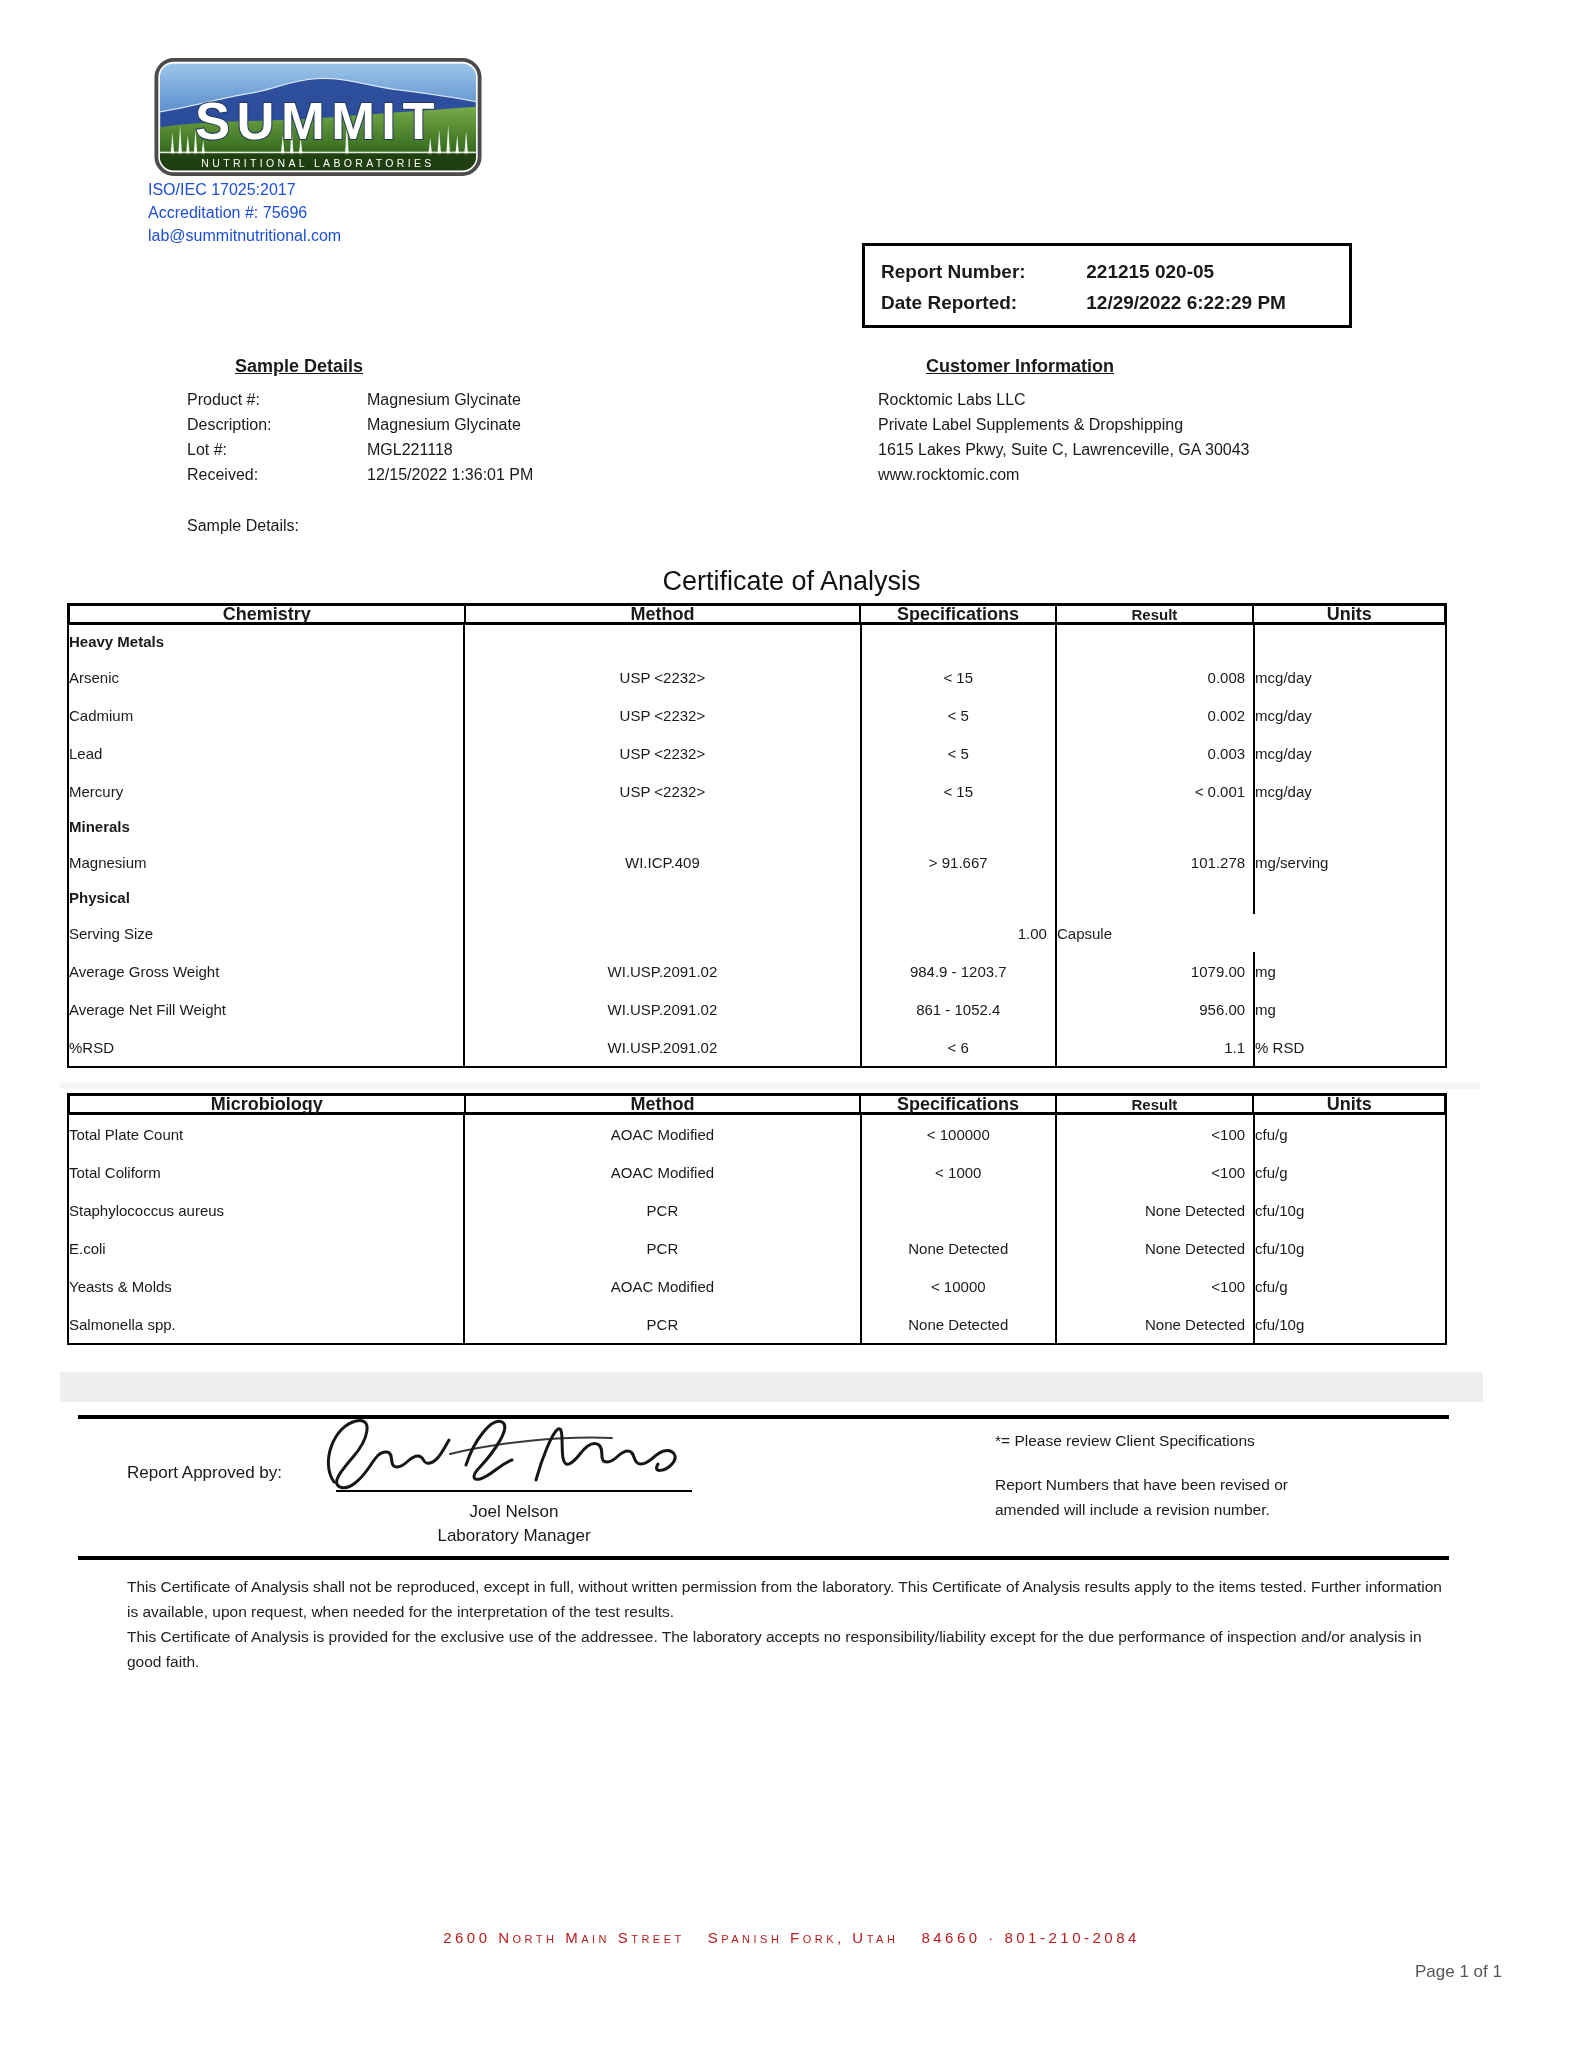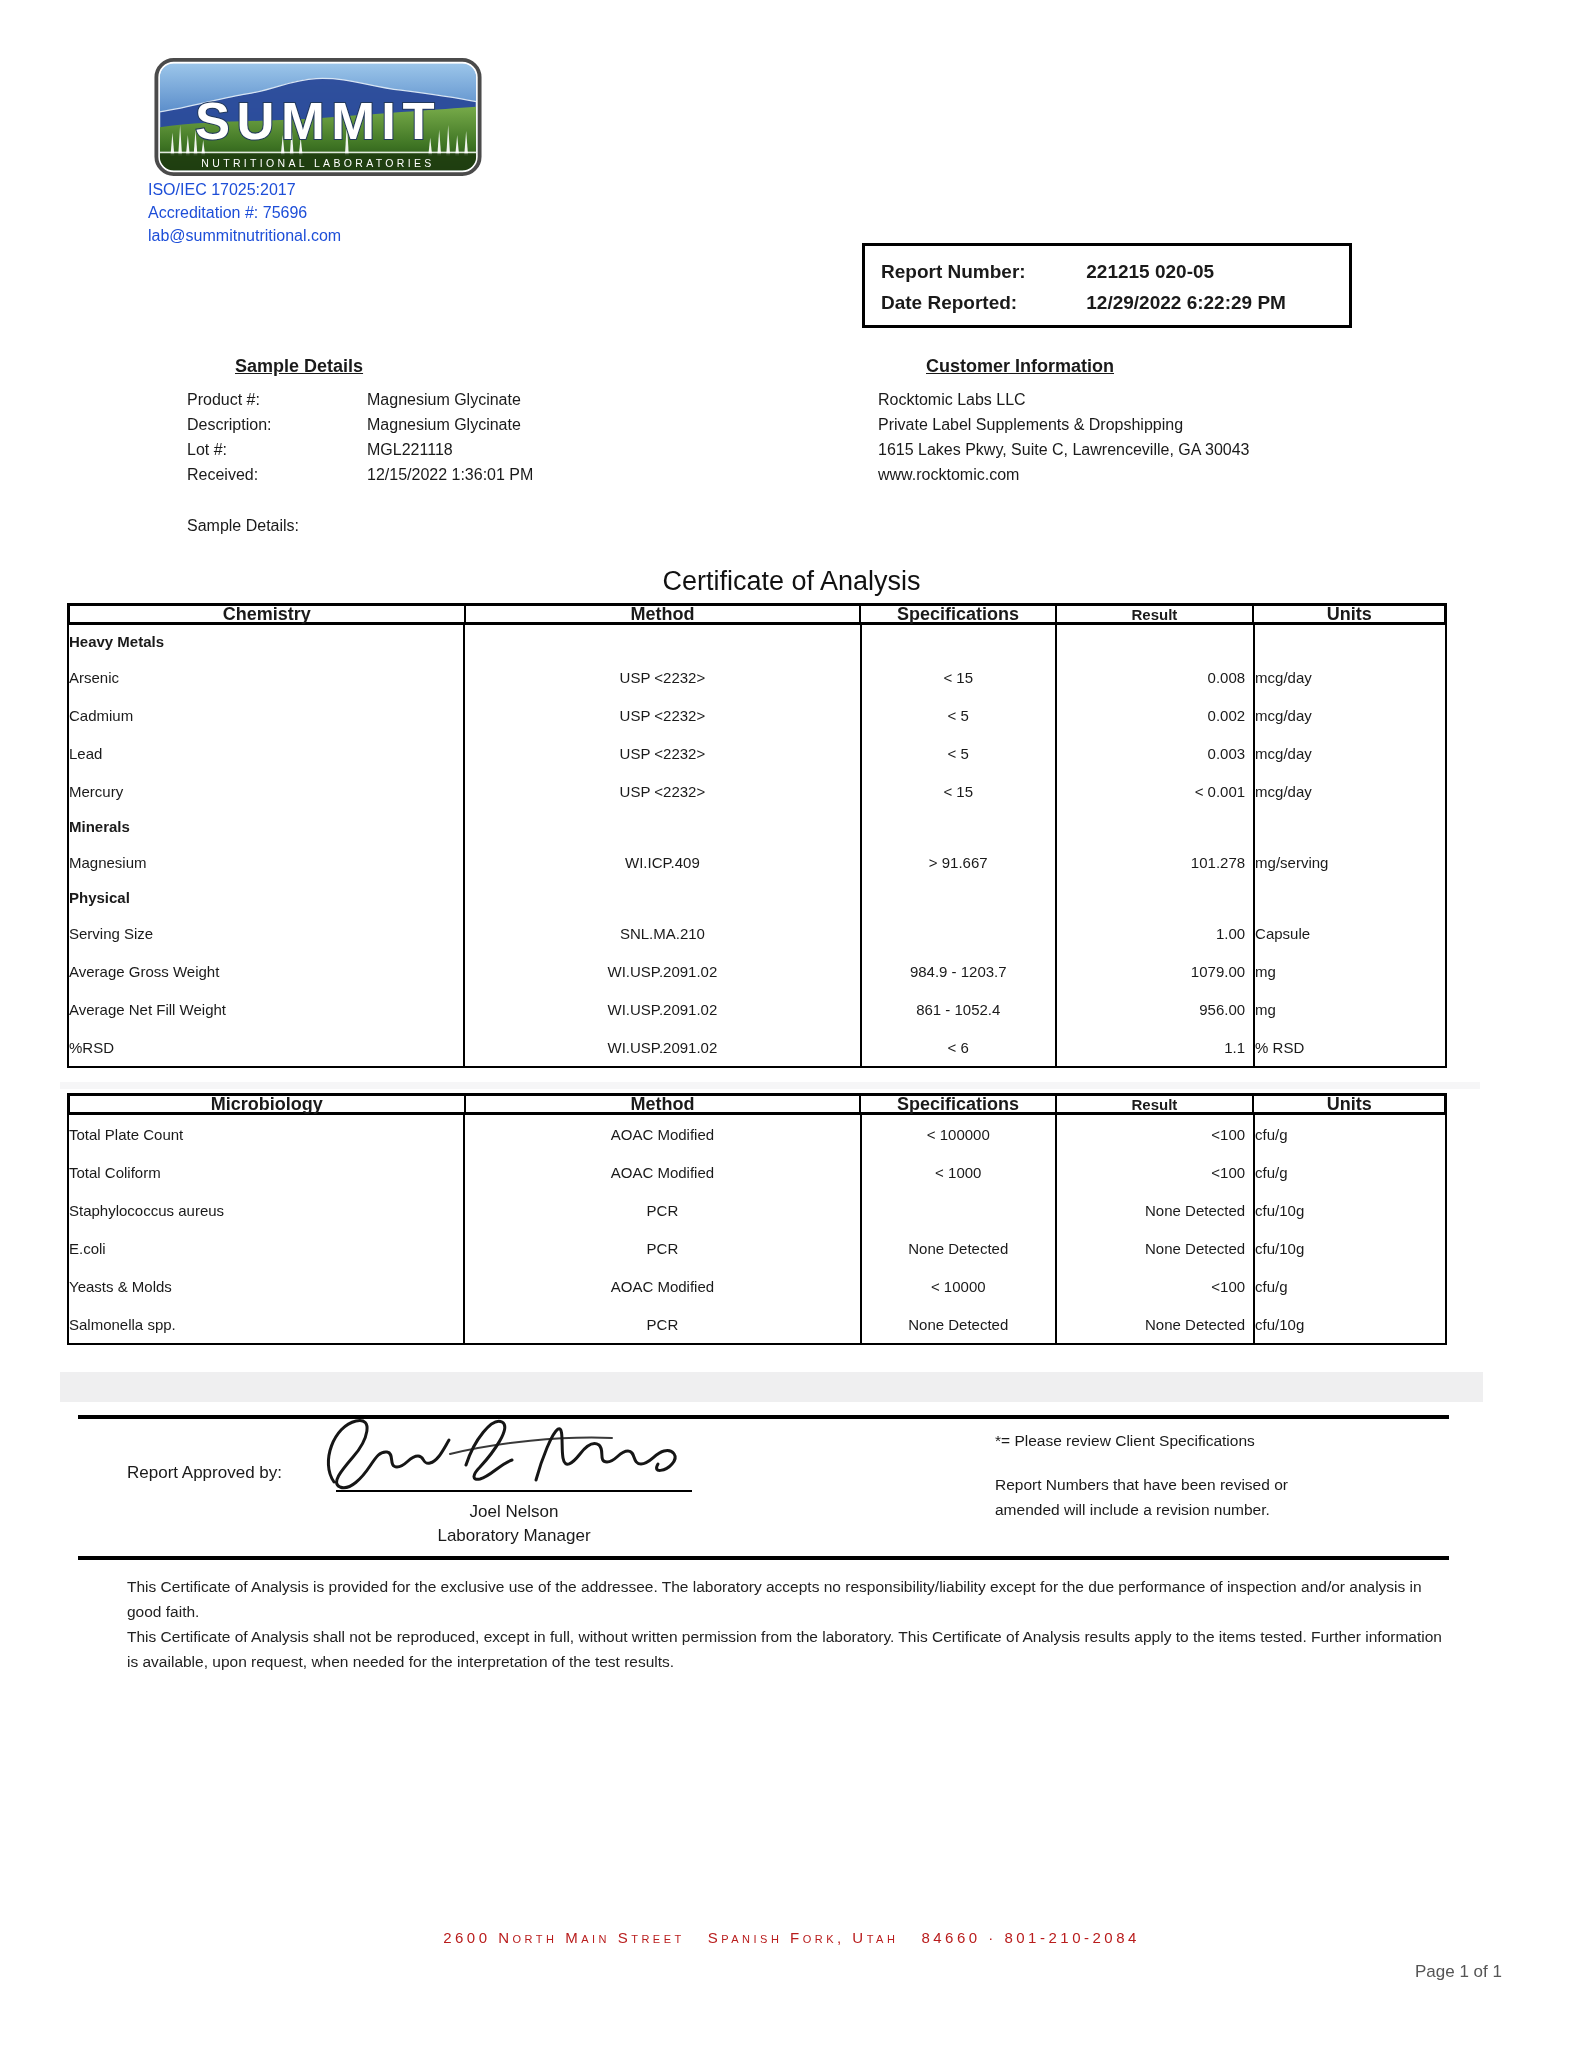--- a/index.html
+++ b/index.html
@@ -216,21 +216,20 @@
       </div>
       <div class="cols r sect">
         <div class="c left bold">Physical</div>
         <div class="c"></div>
           <div class="c"></div>
           <div class="c"></div>
           <div class="c"></div>
       </div>
       <div class="cols r item">
         <div class="c left">Serving Size</div>
-        <div class="c mid">SNL.MA.210</div>
         <div class="c mid"></div>
         <div class="c right">1.00</div>
         <div class="c left">Capsule</div>
       </div>
       <div class="cols r item">
         <div class="c left">Average Gross Weight</div>
         <div class="c mid">WI.USP.2091.02</div>
         <div class="c mid">984.9 - 1203.7</div>
         <div class="c right">1079.00</div>
         <div class="c left">mg</div>
@@ -326,20 +325,20 @@
   <div class="abs sig-underline"></div>
   <div class="abs sig-name">Joel Nelson</div>
   <div class="abs sig-title">Laboratory Manager</div>
 
   <div class="abs note-star">*= Please review Client Specifications</div>
   <div class="abs note-revision">Report Numbers that have been revised or amended will include a revision number.</div>
 
   <div class="abs rule" style="left:78px;top:1556px;width:1371px;"></div>
 
   <div class="abs disclaimer">
+    <p>This Certificate of Analysis shall not be reproduced, except in full, without written permission from the laboratory. This Certificate of Analysis results apply to the items tested. Further information is available, upon request, when needed for the interpretation of the test results.</p>
     <p>This Certificate of Analysis is provided for the exclusive use of the addressee. The laboratory accepts no responsibility/liability except for the due performance of inspection and/or analysis in good faith.</p>
-    <p>This Certificate of Analysis shall not be reproduced, except in full, without written permission from the laboratory. This Certificate of Analysis results apply to the items tested. Further information is available, upon request, when needed for the interpretation of the test results.</p>
   </div>
 
   <div class="abs footer-address">2600 North Main Street&nbsp;&nbsp; Spanish Fork, Utah&nbsp;&nbsp; 84660 · 801-210-2084</div>
   <div class="abs page-indicator">Page 1 of 1</div>
 
 </div>
 
 </body></html>

